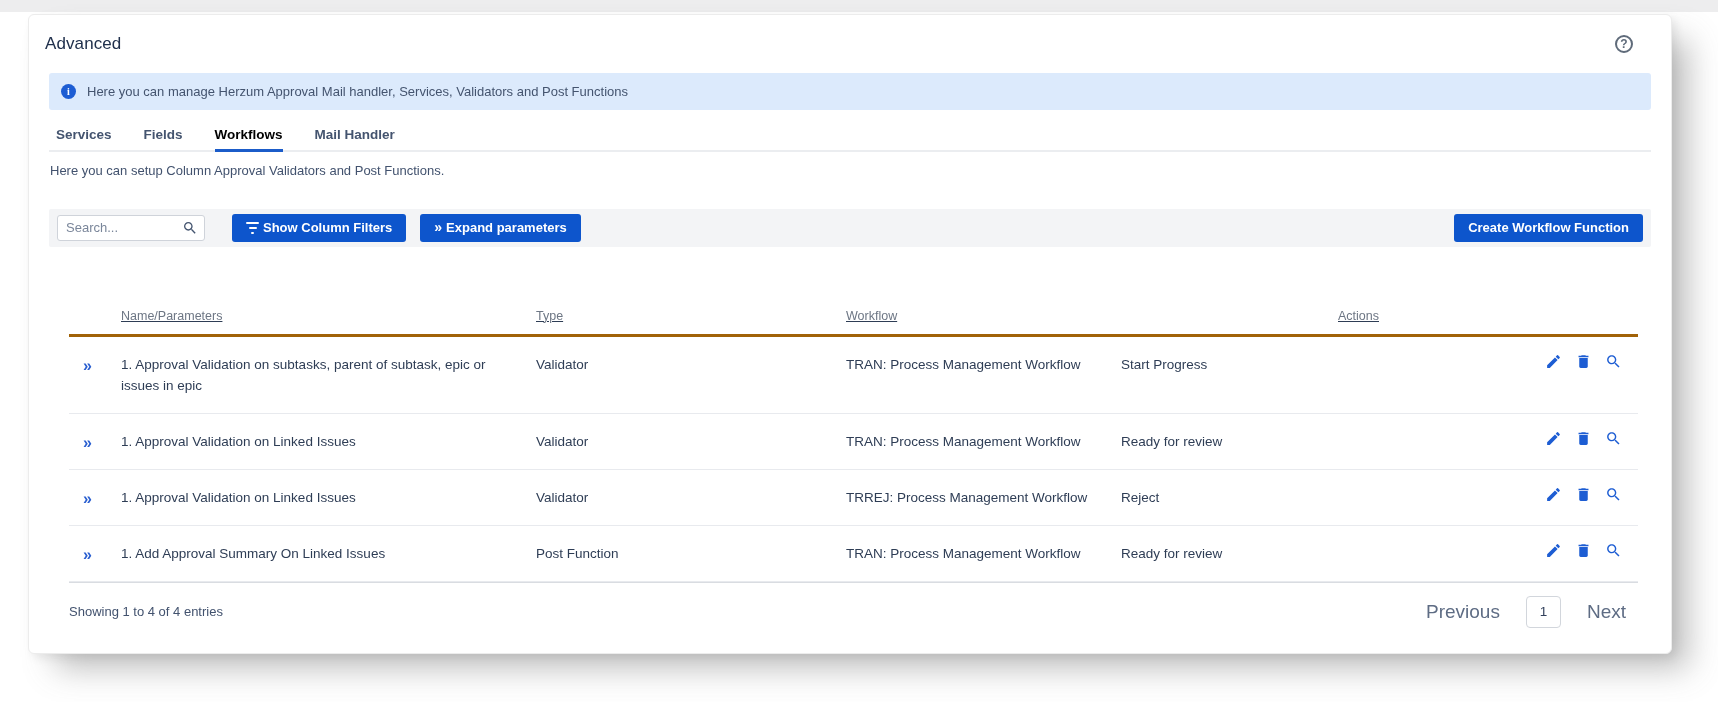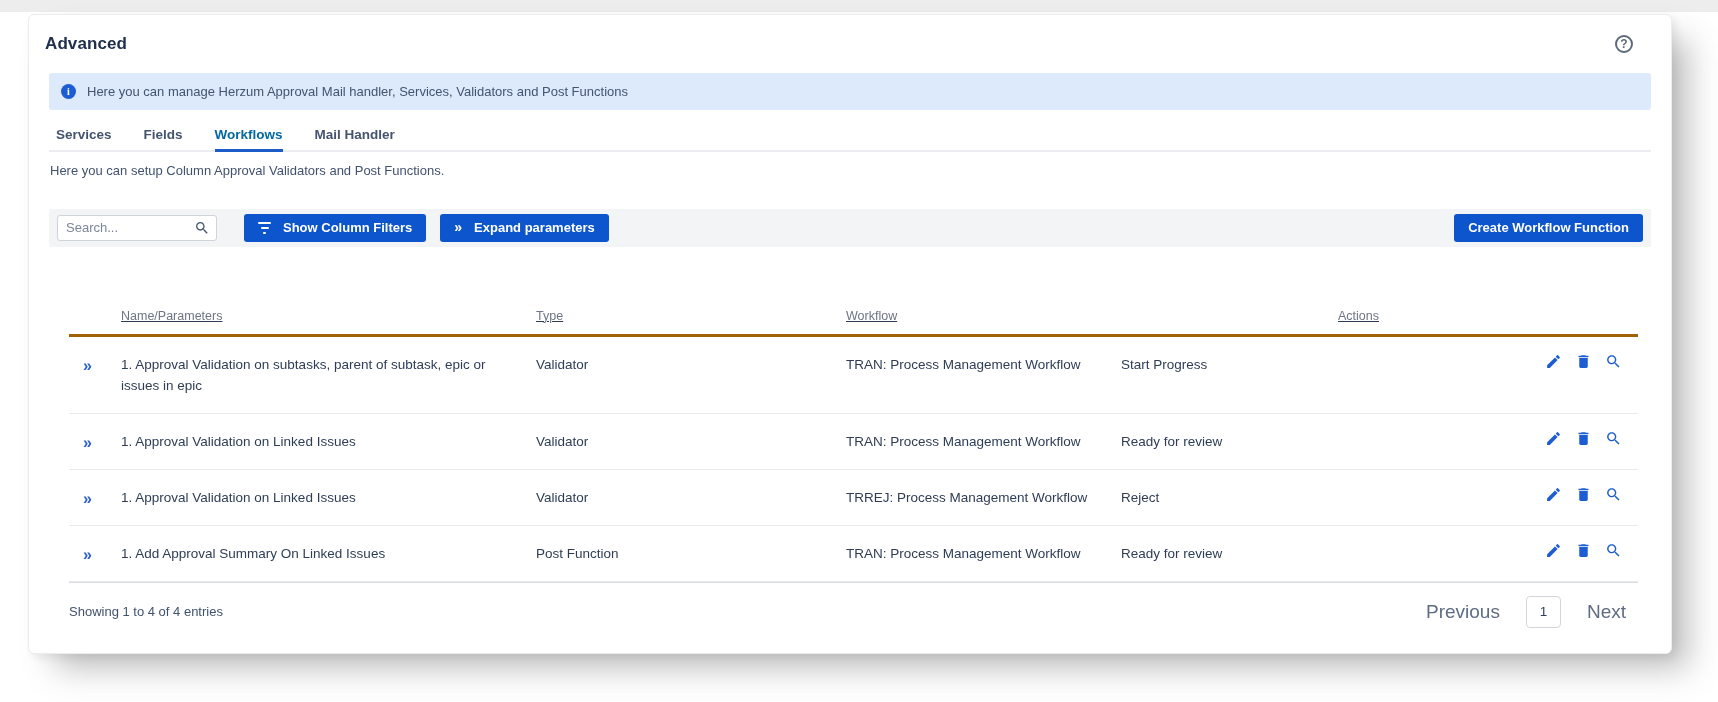--- a/index.html
+++ b/index.html
@@ -5,46 +5,46 @@
   * { margin:0; padding:0; box-sizing:border-box; }
   html,body { width:1718px; height:702px; background:#ffffff; font-family:"Liberation Sans", sans-serif; overflow:hidden; }
   .top-strip { width:100%; height:12px; background:#ededee; }
 
   .card {
     position:relative; margin:2px 0 0 28px; width:1644px; height:640px;
     background:#ffffff; border:1px solid #ececec; border-radius:6px;
     box-shadow: 22px 20px 30px -6px rgba(110,110,110,0.45), 4px 4px 10px rgba(0,0,0,0.08);
   }
   .card-head { display:flex; align-items:center; justify-content:space-between; padding:12px 16px 0 16px; height:46px; }
-  .page-title { font-size:17px; font-weight:bold; color:#20304c; letter-spacing:0.1px; }
+  .page-title { font-size:17px; font-weight:normal; color:#20304c; letter-spacing:0.1px; }
   .help-icon { width:18px; height:18px; border:2px solid #5f6b7a; border-radius:50%; color:#5f6b7a;
     font-size:12px; font-weight:bold; display:flex; align-items:center; justify-content:center; cursor:pointer; margin-right:22px; }
 
   .content { padding:0 20px; }
 
   .banner { margin-top:12px; height:37px; background:#dcե; background:#dceafc; border-radius:3px;
     display:flex; align-items:center; padding:0 12px; gap:11px; }
   .info-icon { width:15px; height:15px; min-width:15px; background:#1d5dd3; border-radius:50%; color:#fff;
     font-size:10px; font-weight:bold; font-family:"Liberation Serif", serif; display:flex; align-items:center; justify-content:center; }
   .banner-text { font-size:13px; color:#44546f; }
 
   .tabs { margin-top:13px; display:flex; gap:32px; border-bottom:2px solid #ebedf0; padding-left:7px; }
   .tab { font-size:13.5px; font-weight:bold; color:#44546f; padding:4px 0 7px 0; cursor:pointer; border-bottom:3px solid transparent; margin-bottom:-2.5px; }
-  .tab.active { color:#0369a1; border-bottom-color:#1b5cc9; }
+  .tab.active { color:#000000; border-bottom-color:#1b5cc9; }
 
   .desc { margin-top:11px; padding-left:1px; font-size:13px; color:#42526e; }
 
   .toolbar { margin-top:31px; height:38px; background:#f3f4f6; border-radius:2px; display:flex; align-items:center; padding:0 8px; }
-  .search-box { position:relative; width:160px; height:26px; margin-right:27px; }
+  .search-box { position:relative; width:148px; height:26px; margin-right:27px; }
   .search-box input { width:100%; height:100%; border:1px solid #cfd3da; border-radius:3px; background:#fff;
     font-size:13px; color:#33415c; padding:0 26px 0 8px; font-family:"Liberation Sans", sans-serif; outline:none; }
   .search-box input::placeholder { color:#7a869a; }
   .search-box svg { position:absolute; right:7px; top:5px; }
   .btn { height:28px; border:none; border-radius:3px; background:#0d55cc; color:#fff; font-size:13px; font-weight:bold;
-    font-family:"Liberation Sans", sans-serif; display:inline-flex; align-items:center; gap:12px; padding:0 14px; cursor:pointer; }
+    font-family:"Liberation Sans", sans-serif; display:inline-flex; align-items:center; gap:4px; padding:0 14px; cursor:pointer; }
   .btn + .btn { margin-left:14px; }
   .btn .gg { font-size:14px; font-weight:bold; line-height:1; position:relative; top:-1px; }
   .filter-glyph { display:inline-flex; flex-direction:column; gap:3px; align-items:center; }
   .filter-glyph i { display:block; height:2px; background:#fff; border-radius:1px; }
   .filter-glyph i:nth-child(1){ width:13px; } .filter-glyph i:nth-child(2){ width:8px; } .filter-glyph i:nth-child(3){ width:3px; }
   .toolbar .spacer { flex:1; }
   .btn.create { margin-right:0; }
 
   .wtable { margin:50px 0 0 20px; width:1569px; font-size:13.5px; color:#2e3d55; }
   .trow { display:grid; grid-template-columns:52px 415px 310px 275px 290px 1fr; align-items:start; }

